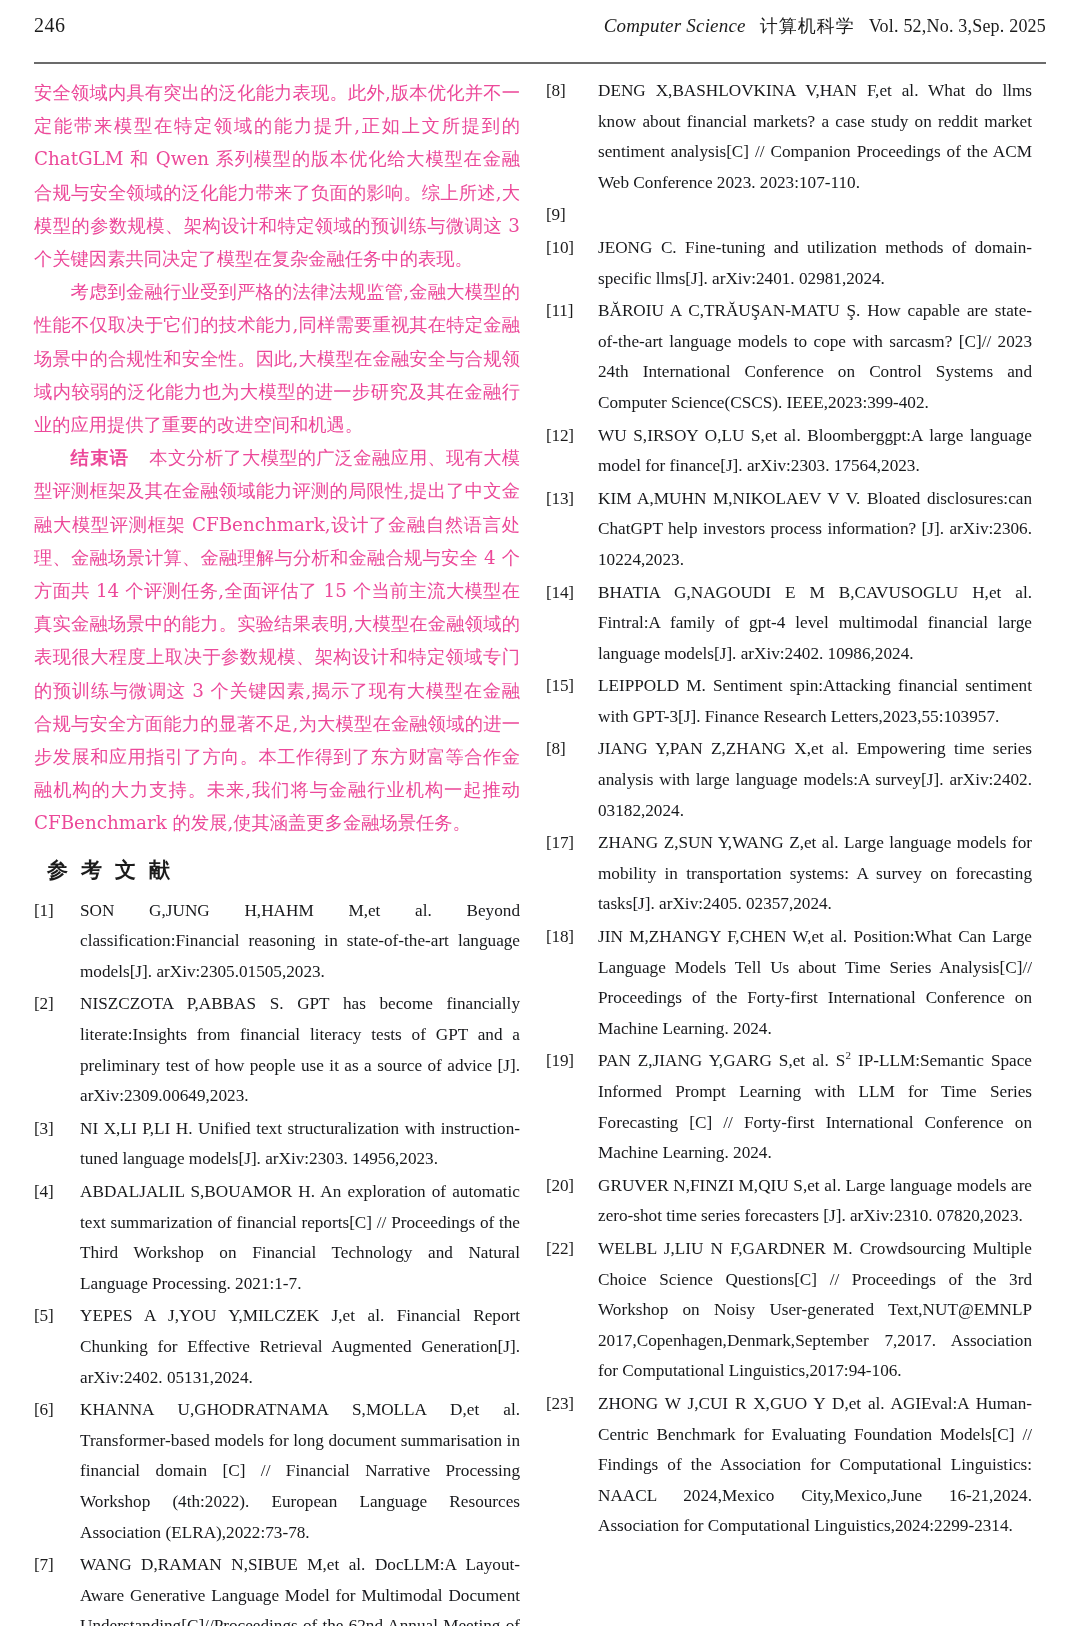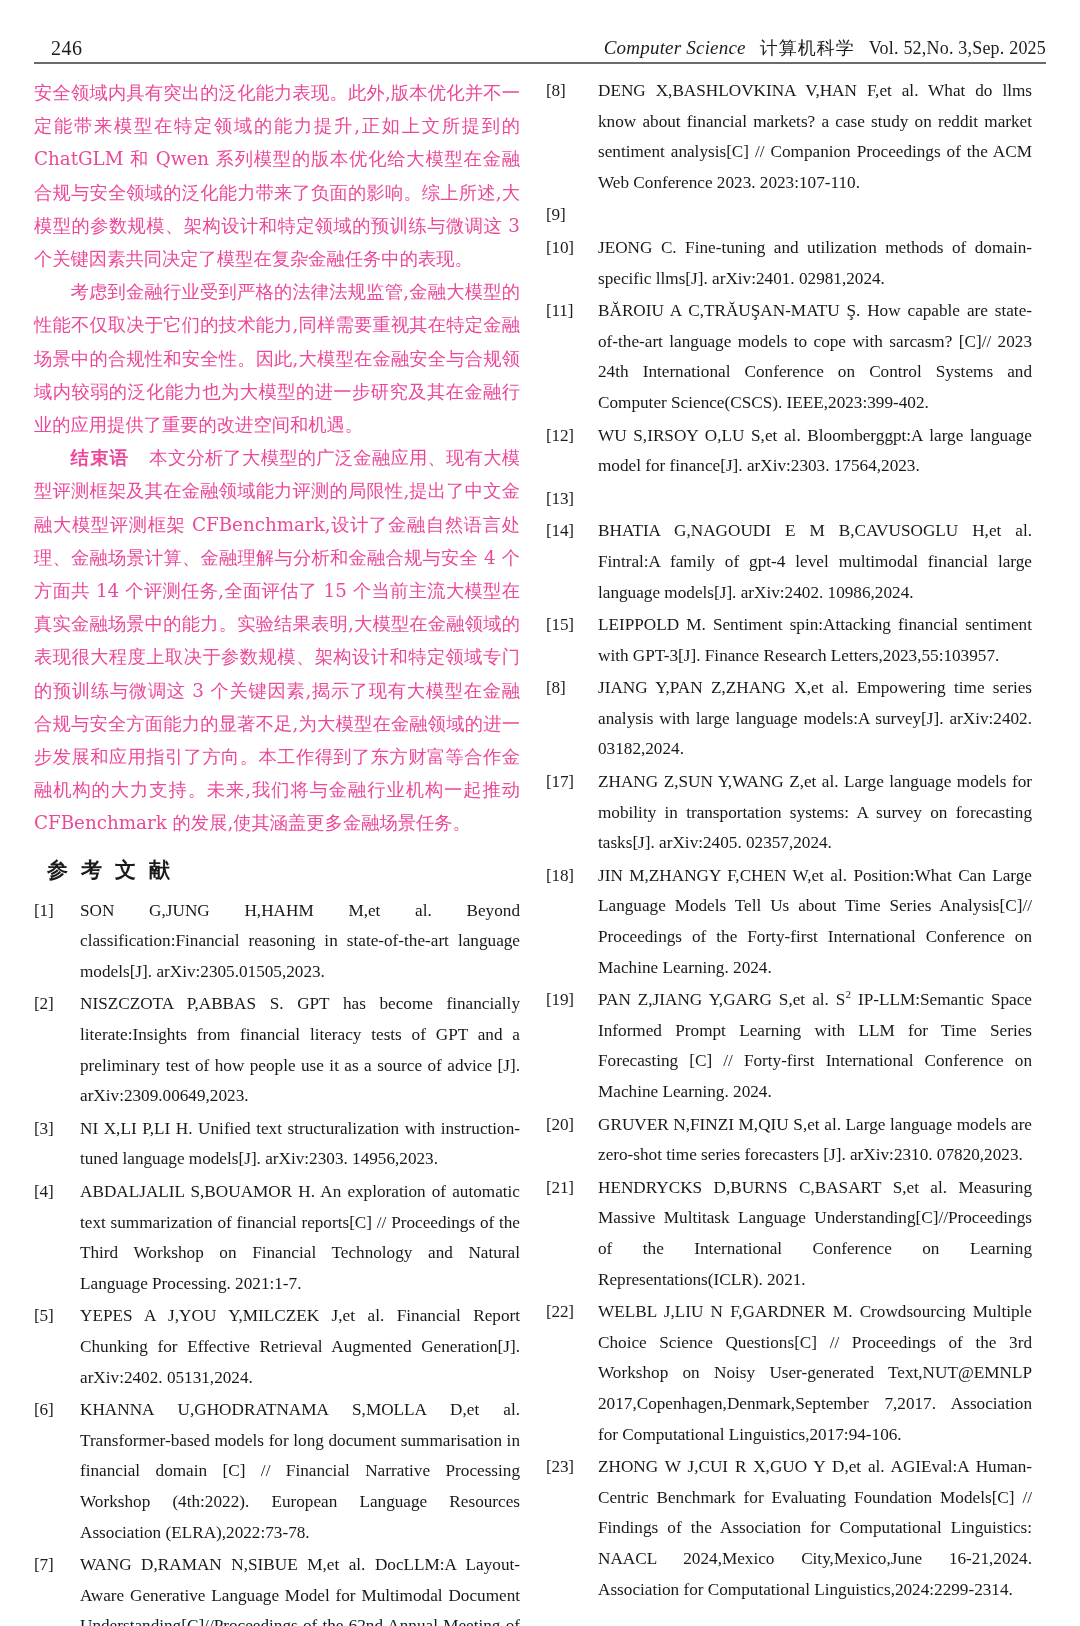--- a/index.html
+++ b/index.html
@@ -20,25 +20,24 @@
     width: 1080px;
     height: 1626px;
     position: relative;
     box-sizing: border-box;
     padding: 0 34px;
   }
 
   
   .running-head {
     display: flex;
-    align-items: flex-end;
+    align-items: flex-start;
     justify-content: space-between;
     height: 46px;
     padding-top: 14px;
-    margin-left: 17px;
   }
   .folio {
     font-size: 20px;
     letter-spacing: .5px;
     color: #1b1b1b;
     font-family: "Liberation Serif", serif;
   }
   .head-right {
     display: flex;
     align-items: baseline;
@@ -216,20 +215,21 @@
         <li class="ref">
           <span class="ref-num">[11]</span>
           <span class="ref-text">BĂROIU A C,TRĂUŞAN-MATU Ş. How capable are state-of-the-art language models to cope with sarcasm? [C]// 2023 24th International Conference on Control Systems and Computer Science(CSCS). IEEE,2023:399-402.</span>
         </li>
         <li class="ref">
           <span class="ref-num">[12]</span>
           <span class="ref-text">WU S,IRSOY O,LU S,et al. Bloomberggpt:A large language model for finance[J]. arXiv:2303. 17564,2023.</span>
         </li>
         <li class="ref">
           <span class="ref-num">[13]</span>
+          <span class="ref-text">KIM A,MUHN M,NIKOLAEV V V. Bloated disclosures:can ChatGPT help investors process information? [J]. arXiv:2306. 10224,2023.</span>
         </li>
         <li class="ref">
           <span class="ref-num">[14]</span>
           <span class="ref-text">BHATIA G,NAGOUDI E M B,CAVUSOGLU H,et al. Fintral:A family of gpt-4 level multimodal financial large language models[J]. arXiv:2402. 10986,2024.</span>
         </li>
         <li class="ref">
           <span class="ref-num">[15]</span>
           <span class="ref-text">LEIPPOLD M. Sentiment spin:Attacking financial sentiment with GPT-3[J]. Finance Research Letters,2023,55:103957.</span>
         </li>
         <li class="ref">
@@ -246,24 +246,20 @@
         </li>
         <li class="ref">
           <span class="ref-num">[19]</span>
           <span class="ref-text">PAN Z,JIANG Y,GARG S,et al. S<sup>2</sup> IP-LLM:Semantic Space Informed Prompt Learning with LLM for Time Series Forecasting [C] // Forty-first International Conference on Machine Learning. 2024.</span>
         </li>
         <li class="ref">
           <span class="ref-num">[20]</span>
           <span class="ref-text">GRUVER N,FINZI M,QIU S,et al. Large language models are zero-shot time series forecasters [J]. arXiv:2310. 07820,2023.</span>
         </li>
         <li class="ref">
-          <span class="ref-num">[21]</span>
-          <span class="ref-text">HENDRYCKS D,BURNS C,BASART S,et al. Measuring Massive Multitask Language Understanding[C]//Proceedings of the International Conference on Learning Representations(ICLR). 2021.</span>
-        </li>
-        <li class="ref">
           <span class="ref-num">[22]</span>
           <span class="ref-text">WELBL J,LIU N F,GARDNER M. Crowdsourcing Multiple Choice Science Questions[C] // Proceedings of the 3rd Workshop on Noisy User-generated Text,NUT@EMNLP 2017,Copenhagen,Denmark,September 7,2017. Association for Computational Linguistics,2017:94-106.</span>
         </li>
         <li class="ref">
           <span class="ref-num">[23]</span>
           <span class="ref-text">ZHONG W J,CUI R X,GUO Y D,et al. AGIEval:A Human-Centric Benchmark for Evaluating Foundation Models[C] // Findings of the Association for Computational Linguistics: NAACL 2024,Mexico City,Mexico,June 16-21,2024. Association for Computational Linguistics,2024:2299-2314.</span>
         </li>
 
       </ol>
     </div>

